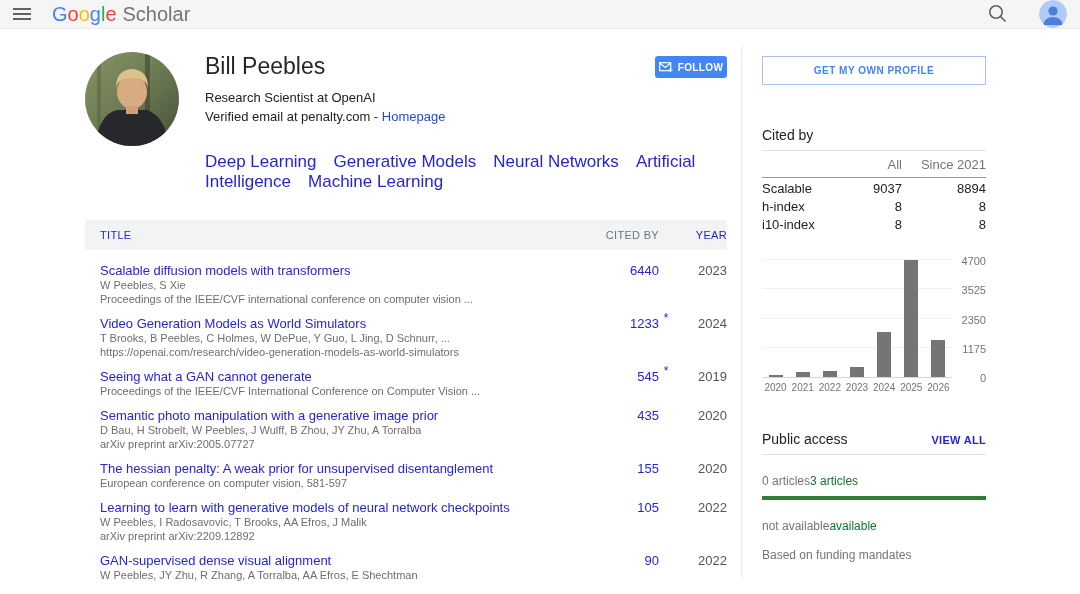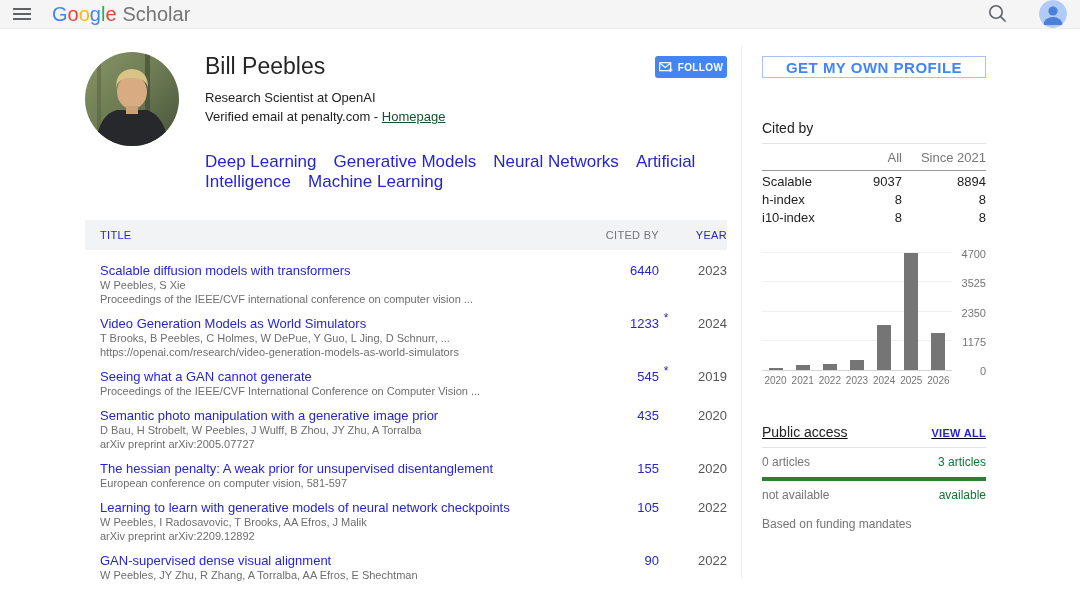--- a/index.html
+++ b/index.html
@@ -24,21 +24,21 @@
   .main { position:absolute; left:85px; top:22px; width:642px; }
   .sidebar { position:absolute; left:762px; top:22px; width:224px; }
 
   
   .profile-row { display:flex; position:relative; }
   .photo { width:94px; height:94px; border-radius:50%; overflow:hidden; flex:none; margin-top:1px; }
   .pinfo { margin-left:26px; padding-top:2px; }
   .pname { font-size:23px; color:#262626; }
   .paffil { font-size:13px; color:#222; margin-top:10px; }
   .pverified { font-size:13px; color:#222; margin-top:4px; }
-  .pverified a { color:#14532d; text-decoration:underline; }
+  .pverified a { color:#1d4ed8; }
   .interests { margin-top:28px; font-size:17px; }
   .interests a { color:#2626cc; margin-right:17px; }
   .follow-btn { position:absolute; left:570px; top:5px; width:72px; height:22px;
                 background:#4285f4; border:none; border-radius:3px; color:#fff;
                 font-size:10px; font-weight:bold; letter-spacing:.4px;
                 display:flex; align-items:center; justify-content:center; gap:5px; cursor:pointer; }
 
   
   .pubs { margin-top:28px; }
   .pub-grid { display:grid; grid-template-columns:1fr 62px 14px 54px; }
@@ -50,22 +50,22 @@
   .pub-row { padding-left:15px; margin-top:10px; }
   .pub-row:first-of-type { margin-top:13px; }
   .pub-title { display:block; font-size:13px; line-height:15px; color:#2626cc; }
   .pub-authors, .pub-venue { font-size:11px; line-height:13px; color:#6e6e6e; margin-top:1px;}
   .pub-cited { font-size:13px; color:#2626cc; text-align:right; line-height:15px; }
   .pub-star { font-size:12px; color:#2626cc; position:relative; top:-5px; text-align:center; }
   .pub-star.hidden { visibility:hidden; }
   .pub-year { font-size:13px; color:#555; text-align:right; line-height:15px; }
 
   
-  .get-btn { margin-top:5px; width:100%; height:22px; background:#fff;
-             border:1px solid #a9c1f0; color:#4285f4; font-size:15px; font-weight:bold;
+  .get-btn { margin-top:5px; width:100%; height:29px; background:#fff;
+             border:1px solid #a9c1f0; color:#4285f4; font-size:10px; font-weight:bold;
              letter-spacing:.5px; cursor:pointer; font-family:"Liberation Sans",sans-serif; }
   .sec-title { font-size:14px; color:#222; }
   .citedby { margin-top:42px; }
   .rule { border:none; border-top:1px solid #e4e4e4; margin-top:7px; }
   .cb-grid { display:grid; grid-template-columns:1fr 62px 84px; font-size:13px; }
   .cb-cols { color:#757575; padding:6px 0 5px; border-bottom:1px solid #9a9a9a; }
   .cb-cols span { justify-self:end; }
   .cb-row { color:#222; padding-top:3px; }
   .cb-row .lbl { color:#222; }
   .cb-row span:not(.lbl) { justify-self:end; }
@@ -77,23 +77,23 @@
   .gridline { position:absolute; left:0; right:0; height:1px; background:#f0f0f0; }
   .bar-slot { flex:1; display:flex; justify-content:center; align-items:flex-end; height:100%; position:relative; z-index:1;}
   .bar { width:14px; background:#757575; cursor:pointer; }
   .ticks { position:relative; height:118px; }
   .tick { position:absolute; right:0; font-size:11px; color:#757575; transform:translateY(50%); }
   .xlabels { display:flex; margin-top:4px; }
   .xlabels span { flex:1; text-align:center; font-size:10px; color:#757575; }
 
   
   .pubaccess { margin-top:38px; }
-  .pa-head { display:flex; justify-content:space-between; align-items:baseline;text-decoration:underline; }
+  .pa-head { display:flex; justify-content:space-between; align-items:baseline; }
   .viewall { font-size:11px; font-weight:bold; color:#2626cc; letter-spacing:.3px; }
-  .pa-row { display:flex; justify-content:space-between; font-size:12px; margin-top:7px; }
+  .pa-row { display:flex; justify-content:flex-start; font-size:12px; margin-top:19px; }
   .gray { color:#757575; } .green { color:#137333; }
   .pa-bar { height:4px; background:#2e7d32; margin-top:8px; }
   .pa-note { font-size:12px; color:#757575; margin-top:15px; }
 </style>
 </head>
 <body>
 
 <div class="topbar">
   <div class="hamburger">
       <span></span>

